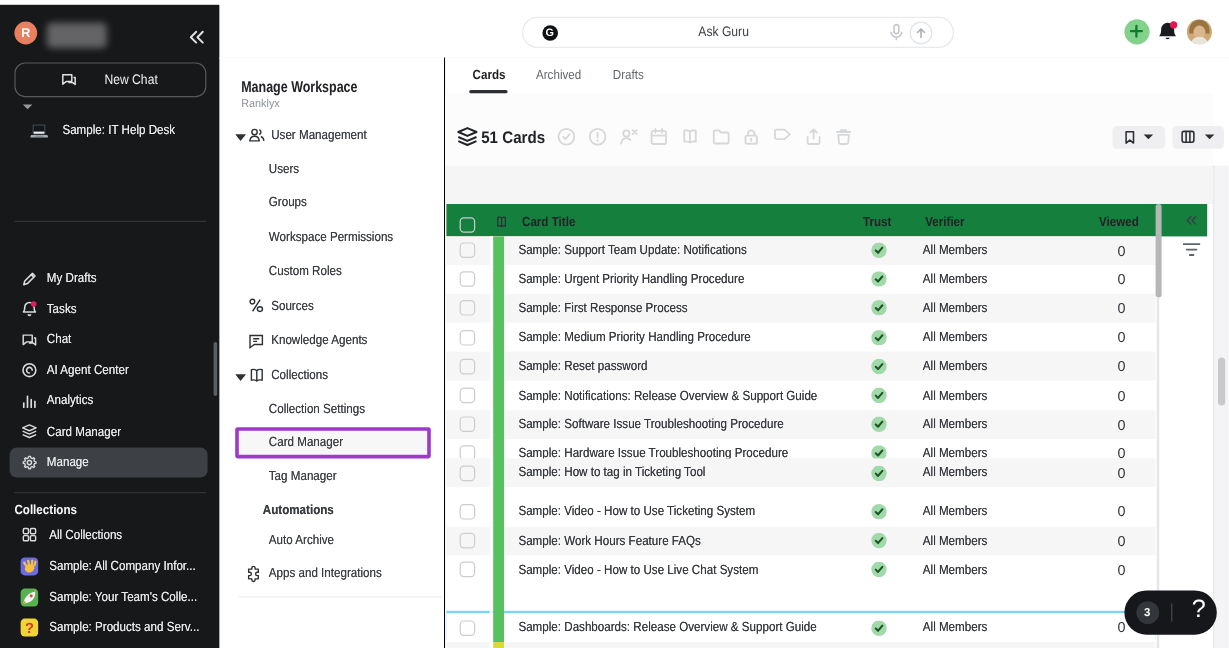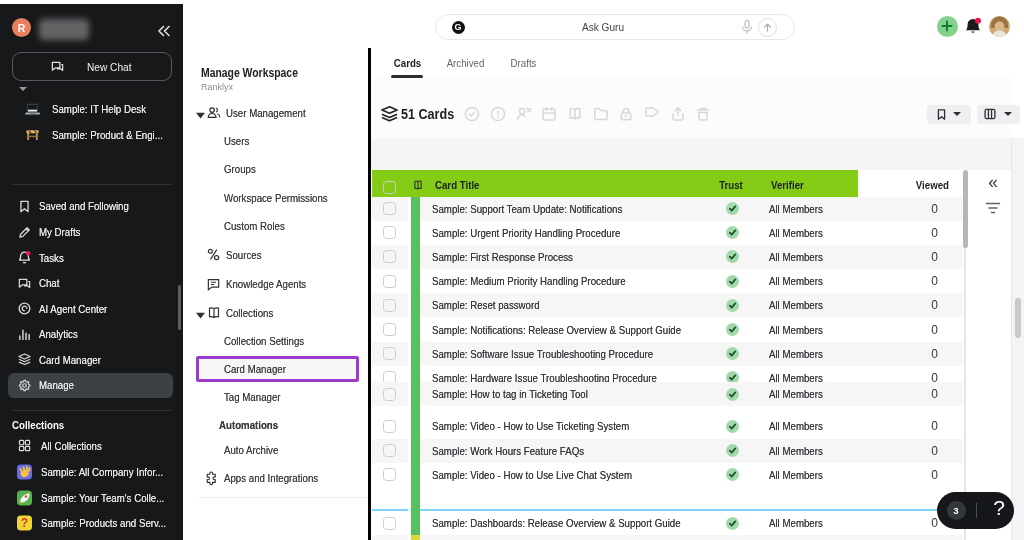--- a/index.html
+++ b/index.html
@@ -1,21 +1,21 @@
 <!DOCTYPE html>
 <html><head><meta charset="utf-8"><style>
 *{margin:0;padding:0;box-sizing:border-box}
 html,body{width:1024px;height:540px;overflow:hidden;background:#fff;
 font-family:"Liberation Sans",sans-serif;-webkit-font-smoothing:antialiased}
 .a{position:absolute}
 #sb{position:absolute;left:0;top:4px;width:183px;height:536px;background:#17181a;color:#e9eaeb}
 #sb .sit{position:absolute;left:0;width:183px;height:18px;display:flex;align-items:center}
 #sb .sic{position:absolute;left:17px;width:15px;height:15px;display:flex;align-items:center;justify-content:center}
 #sb .slb{position:absolute;left:39px;font-size:11px;color:#e9eaeb;white-space:nowrap;transform:scaleX(.88);transform-origin:0 50%;text-shadow:0 0 .5px rgba(233,234,235,.9)}
-#mid{position:absolute;left:183px;top:48px;width:188px;height:492px;background:#fff;border-right:3px solid #000000;font-size:11px;color:#393c40}
+#mid{position:absolute;left:183px;top:48px;width:188px;height:492px;background:#fff;border-right:1px solid #000000;font-size:11px;color:#393c40}
 #mid .mi{position:absolute;height:16px;line-height:16px;white-space:nowrap;transform:scaleX(.88);transform-origin:0 50%;text-shadow:0 0 .5px rgba(57,60,64,.8)}
 #main{position:absolute;left:371px;top:48px;width:653px;height:492px;background:#fff;overflow:hidden}
 .row{position:absolute;left:1px;width:591px;height:24.2px}
 .cb{position:absolute;width:13px;height:13px;border:1.5px solid #cbcdd0;border-radius:3.5px;background:transparent}
 .ttl{position:absolute;left:59.5px;top:0;height:24.2px;line-height:24.2px;font-size:11px;color:#34373b;white-space:nowrap;transform:scaleX(.88);transform-origin:0 50%;text-shadow:0 0 .5px rgba(52,55,59,.8)}
 .trust{position:absolute;left:353.5px;top:5.6px}
 .mem{position:absolute;left:397px;top:0;height:24.2px;line-height:24.2px;font-size:11px;color:#34373b;transform:scaleX(.88);transform-origin:0 50%;text-shadow:0 0 .5px rgba(52,55,59,.8)}
 .zero{position:absolute;left:516px;width:50px;top:0;height:24.2px;line-height:24.2px;font-size:12px;color:#34373b;text-align:right}
 .hb{font-weight:bold;font-size:11px;color:#202327;transform:scaleX(.88);transform-origin:0 50%}
 .oc{transform-origin:50% 50%}.orr{transform-origin:100% 50%}
@@ -40,42 +40,22 @@
    <svg width="17" height="15" viewBox="0 0 17 15">
             <rect x="2.5" y="1" width="12" height="9.5" rx="1" fill="#454b52"></rect>
             <rect x="3.5" y="2" width="10" height="5.4" rx=".5" fill="#14171c"></rect>
             <rect x="3.5" y="7.8" width="10" height="1.9" fill="#eceef0"></rect>
             <path d="M1 10.8h15.4l.9 2.4H.1z" fill="#a7adb3"></path>
             <rect x="5" y="11.5" width="7.5" height="1" fill="#7c838a"></rect>
           </svg>
         </span>
    <span class="slb" style="left:52px">Sample: IT Help Desk</span>
       </div>
- <div class="sit" style="top:121.5px">
-        <span class="sic" style="left:25px">
-   <svg width="17" height="15" viewBox="0 0 17 15">
-            <rect x="2.6" y="5.8" width="2" height="8" fill="#c79a58"></rect>
-            <rect x="12.4" y="5.8" width="2" height="8" fill="#c79a58"></rect>
-            <rect x="1.6" y="2.6" width="13.8" height="3.4" rx=".6" fill="#e3b868"></rect>
-            <path d="M2.6 2.6l3.2 3.4h2.4L5 2.6zM9.2 2.6l3.2 3.4h2.4l-3.2-3.4z" fill="#7a5a28"></path>
-            <rect x="2" y="8.8" width="13" height="1.7" fill="#96713a"></rect>
-          </svg>
-        </span>
-   <span class="slb" style="left:52px">Sample: Product &amp; Engi...</span>
-      </div>
  <div class="a" style="left:12px;top:179.5px;width:160px;height:1px;background:#313336"></div>
  <div class="a" style="left:8px;top:368.5px;width:165px;height:25px;border-radius:6px;background:#3d4044"></div>
-<div class="sit" style="top:193.0px">
-        <span class="sic">
-          <svg width="15" height="15" viewBox="0 0 16 16">
-            <path d="M4.2 2.5h7.6v11l-3.8-3-3.8 3z" fill="none" stroke="#d9dbdd" stroke-width="1.4" stroke-linejoin="round"></path>
-          </svg>
-        </span>
-        <span class="slb">Saved and Following</span>
-      </div>
 <div class="sit" style="top:219.0px">
         <span class="sic">
           <svg width="15" height="15" viewBox="0 0 16 16">
             <path d="M3 13l.9-3.2 6.8-6.8 2.3 2.3-6.8 6.8zM9.6 4.1l2.3 2.3" fill="none" stroke="#d9dbdd" stroke-width="1.4" stroke-linejoin="round"></path>
           </svg>
         </span>
         <span class="slb">My Drafts</span>
       </div>
 <div class="sit" style="top:270.0px">
         <span class="sic">
@@ -334,21 +314,21 @@
    <span class="tri a" style="left:26px;top:7.5px"></span>
       </div>
  <div class="a" style="left:605.5px;top:56.5px;width:43px;height:19.5px;background:#efeff1;border-radius:4px">
    <svg class="a" style="left:6px;top:2.5px" width="14" height="14" viewBox="0 0 16 16">
           <rect x="2.4" y="2.8" width="11.2" height="10.4" rx="1.8" fill="none" stroke="#2c2f33" stroke-width="1.5"></rect>
           <path d="M6.2 2.8v10.4M9.8 2.8v10.4" stroke="#2c2f33" stroke-width="1.5"></path>
         </svg>
    <span class="tri a" style="left:27px;top:7.5px"></span>
       </div>
  <div class="a" style="left:0;top:90px;width:640px;height:32px;background:#f5f5f6"></div>
- <div class="a" style="left:1px;top:122px;width:486px;height:26.5px;background:#84cc16">
+ <div class="a" style="left:1px;top:122px;width:634px;height:26.5px;background:#15803d">
    <div class="cb" style="left:11px;top:10.5px"></div>
    <svg class="a" style="left:40px;top:9px" width="12" height="12" viewBox="0 0 16 16">
           <path d="M8 3.6C6.8 2.7 5.3 2.5 3.8 2.9v9.6c1.5-.4 3-.2 4.2.7 1.2-.9 2.7-1.1 4.2-.7V2.9C10.7 2.5 9.2 2.7 8 3.6zM8 3.6v9.6" fill="none" stroke="#2c2f33" stroke-width="1.4" stroke-linejoin="round"></path>
         </svg>
    <div class="hb a" style="left:63px;top:9px">Card Title</div>
    <div class="hb a oc" style="left:328.5px;top:9px;width:60px;text-align:center">Trust</div>
    <div class="hb a" style="left:399px;top:9px">Verifier</div>
    <div class="hb a orr" style="left:500px;top:9px;width:77px;text-align:right">Viewed</div>
  </div>
 <div class="row" style="top:148.5px;background:#f6f6f7">

